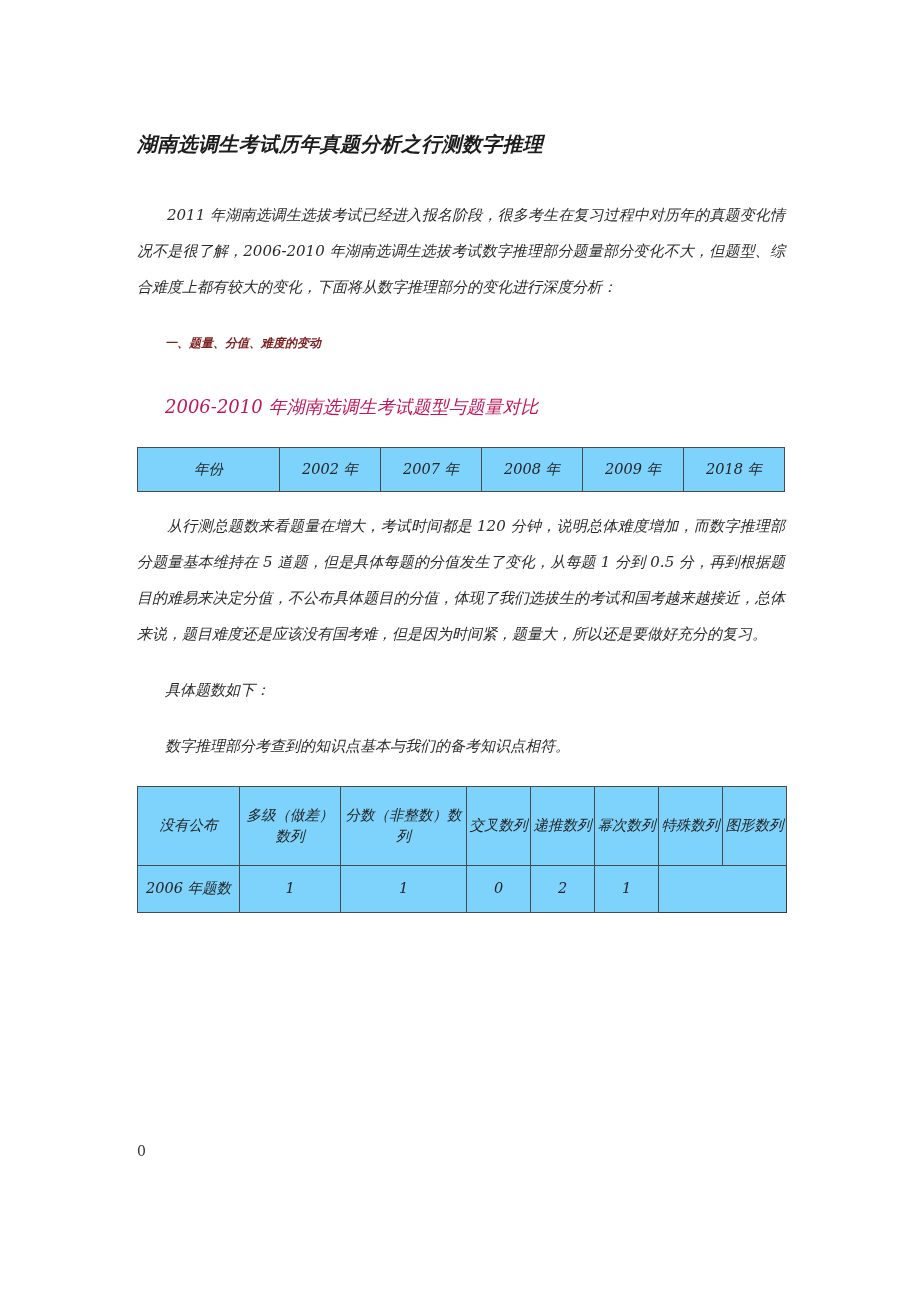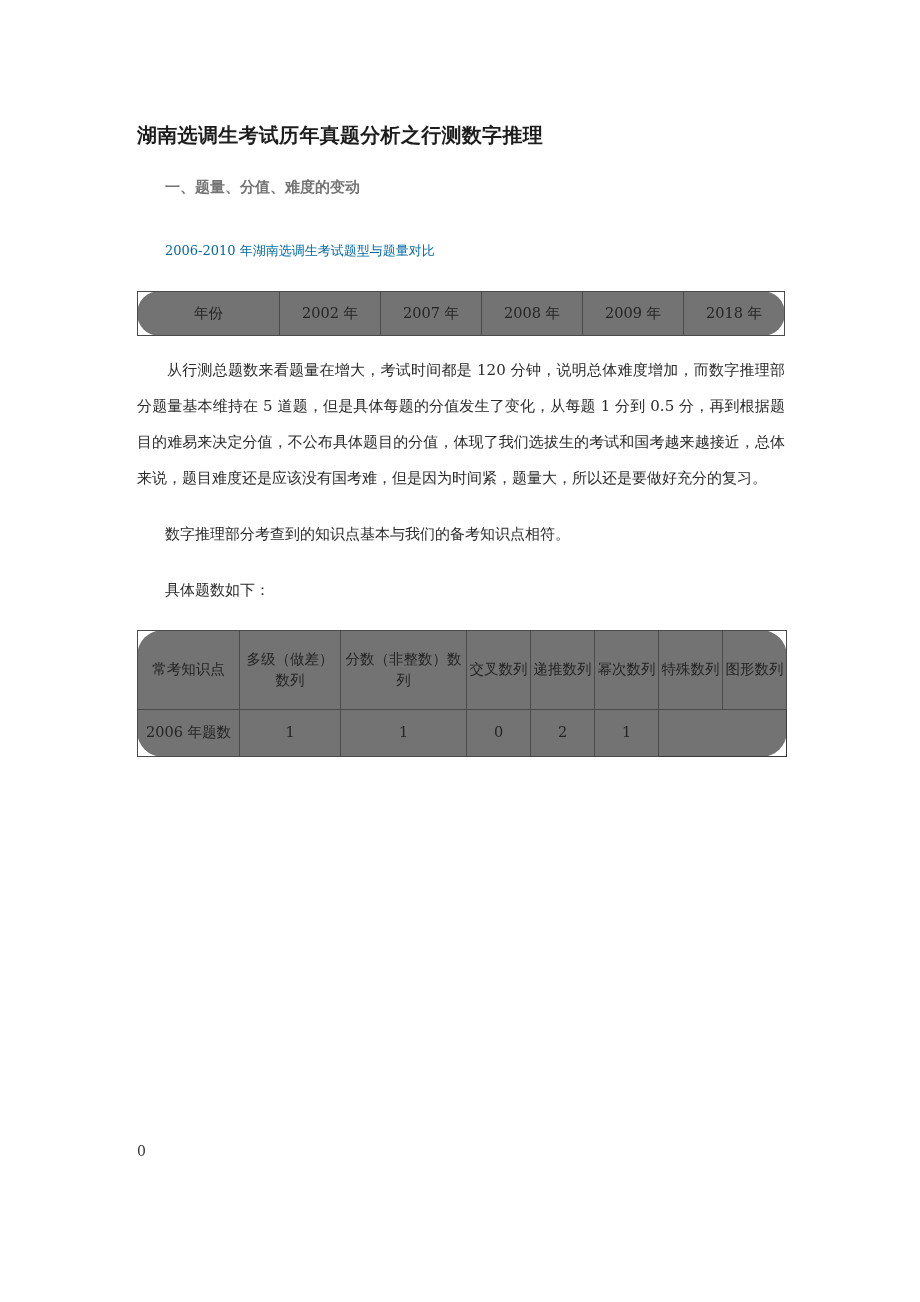--- a/index.html
+++ b/index.html
@@ -15,22 +15,23 @@
     position: relative;
     width: 920px;
     height: 1302px;
     background: #ffffff;
     box-sizing: border-box;
     overflow: hidden;
   }
   .content {
     position: absolute;
     left: 137px;
-    top: 3px;
+    top: 12px;
     width: 648px;
+    font-style: italic;
   }
 
   .doc-title {
     font-family: "DejaVu Sans", "Liberation Sans", sans-serif;
     font-size: 20px;
     font-weight: bold;
     color: #1c1c1c;
     margin: 0;
     padding-top: 118px;
     letter-spacing: 0.3px;
@@ -43,33 +44,33 @@
     color: #2a2a2a;
     margin: 0;
     text-align: justify;
     text-justify: inter-ideograph;
   }
 
   .para-gap-1 { padding-top: 39px; }
 
   .section-head {
     font-family: "DejaVu Sans", "Liberation Sans", sans-serif;
-    font-size: 15px;
+    font-size: 12px;
     font-weight: bold;
-    color: #737373;
+    color: #7f1d1d;
     margin: 0;
     text-indent: 28px;
     line-height: 36px;
   }
 
   .head-gap { padding-top: 20px; }
 
   .table-caption {
-    font-size: 13px;
-    color: #0369a1;
+    font-size: 18px;
+    color: #be185d;
     margin: 0;
     text-indent: 28px;
     line-height: 36px;
   }
 
   .caption-gap-1 { padding-top: 28px; }
   .caption-gap-2 { padding-top: 20px; }
 
   .indent-para {
     font-size: 15px;
@@ -80,22 +81,21 @@
   }
 
   .first-line-indent { text-indent: 30px; }
 
   
   table.doc-table {
     border-collapse: collapse;
     table-layout: fixed;
     font-size: 14.5px;
     color: #242424;
-    background: #737373;
-    border-radius: 26px;
+    background: #7dd3fc;
   }
   table.doc-table td {
     border: 1px solid #4a4a4a;
     text-align: center;
     vertical-align: middle;
     padding: 0 2px;
     line-height: 1.45;
   }
 
   
@@ -128,20 +128,21 @@
 </style>
 </head>
 <body>
 
 <div class="page">
 
   <div class="content">
 
     <h1 class="doc-title">湖南选调生考试历年真题分析之行测数字推理</h1>
 
+    <p class="body-para para-gap-1 first-line-indent">2011 年湖南选调生选拔考试已经进入报名阶段，很多考生在复习过程中对历年的真题变化情况不是很了解，2006-2010 年湖南选调生选拔考试数字推理部分题量部分变化不大，但题型、综合难度上都有较大的变化，下面将从数字推理部分的变化进行深度分析：</p>
 
     <p class="section-head head-gap">一、题量、分值、难度的变动</p>
 
     <p class="table-caption caption-gap-1">2006-2010 年湖南选调生考试题型与题量对比</p>
 
     <table class="doc-table" id="table-years">
       <colgroup>
         <col class="c-label">
         <col class="c-year">
         <col class="c-year">
@@ -157,39 +158,39 @@
           <td>2008 年</td>
           <td>2009 年</td>
           <td>2018 年</td>
         </tr>
       </tbody>
     </table>
 
     <p class="body-para first-line-indent" style="padding-top:16px;">从行测总题数来看题量在增大，考试时间都是 120 分钟，说明总体难度增加，而数字推理部分题量基本维持在 5 道题，但是具体每题的分值发生了变化，从每题 1 分到 0.5 分，再到根据题目的难易来决定分值，不公布具体题目的分值，体现了我们选拔生的考试和国考越来越接近，总体来说，题目难度还是应该没有国考难，但是因为时间紧，题量大，所以还是要做好充分的复习。</p>
 
 
+    <p class="indent-para caption-gap-2">具体题数如下：</p>
+
     <p class="indent-para caption-gap-2">数字推理部分考查到的知识点基本与我们的备考知识点相符。</p>
-
-    <p class="indent-para caption-gap-2">具体题数如下：</p>
 
 
     <table class="doc-table" id="table-knowledge">
       <colgroup>
         <col class="k-label">
         <col class="k-wide">
         <col class="k-wide2">
         <col class="k-nar">
         <col class="k-nar">
         <col class="k-nar">
         <col class="k-nar">
         <col class="k-nar">
       </colgroup>
       <tbody>
         <tr>
-          <td class="hdr">常考知识点</td>
+          <td class="hdr">没有公布</td>
           <td class="hdr">多级（做差）数列</td>
           <td class="hdr">分数（非整数）数列</td>
           <td class="hdr">交叉数列</td>
           <td class="hdr">递推数列</td>
           <td class="hdr">幂次数列</td>
           <td class="hdr">特殊数列</td>
           <td class="hdr">图形数列</td>
         </tr>
         <tr>
           <td class="val">2006 年题数</td>

